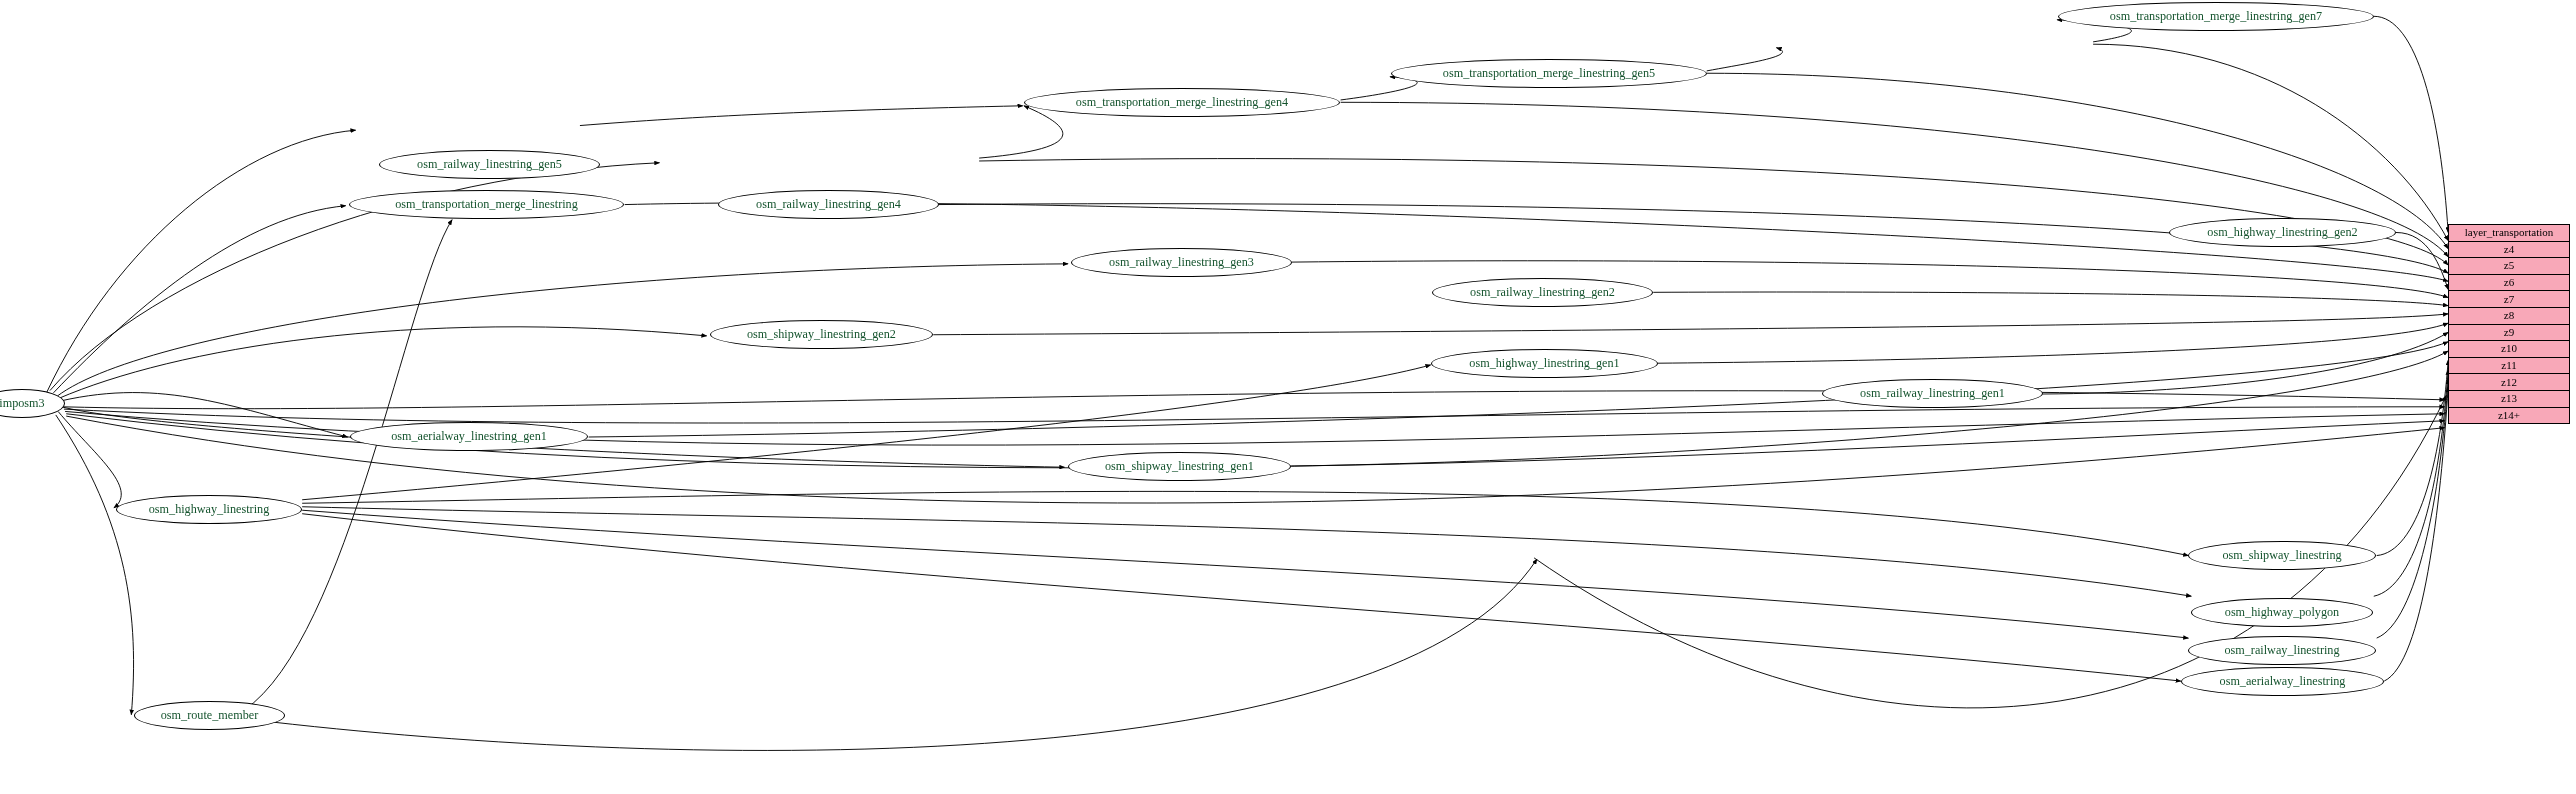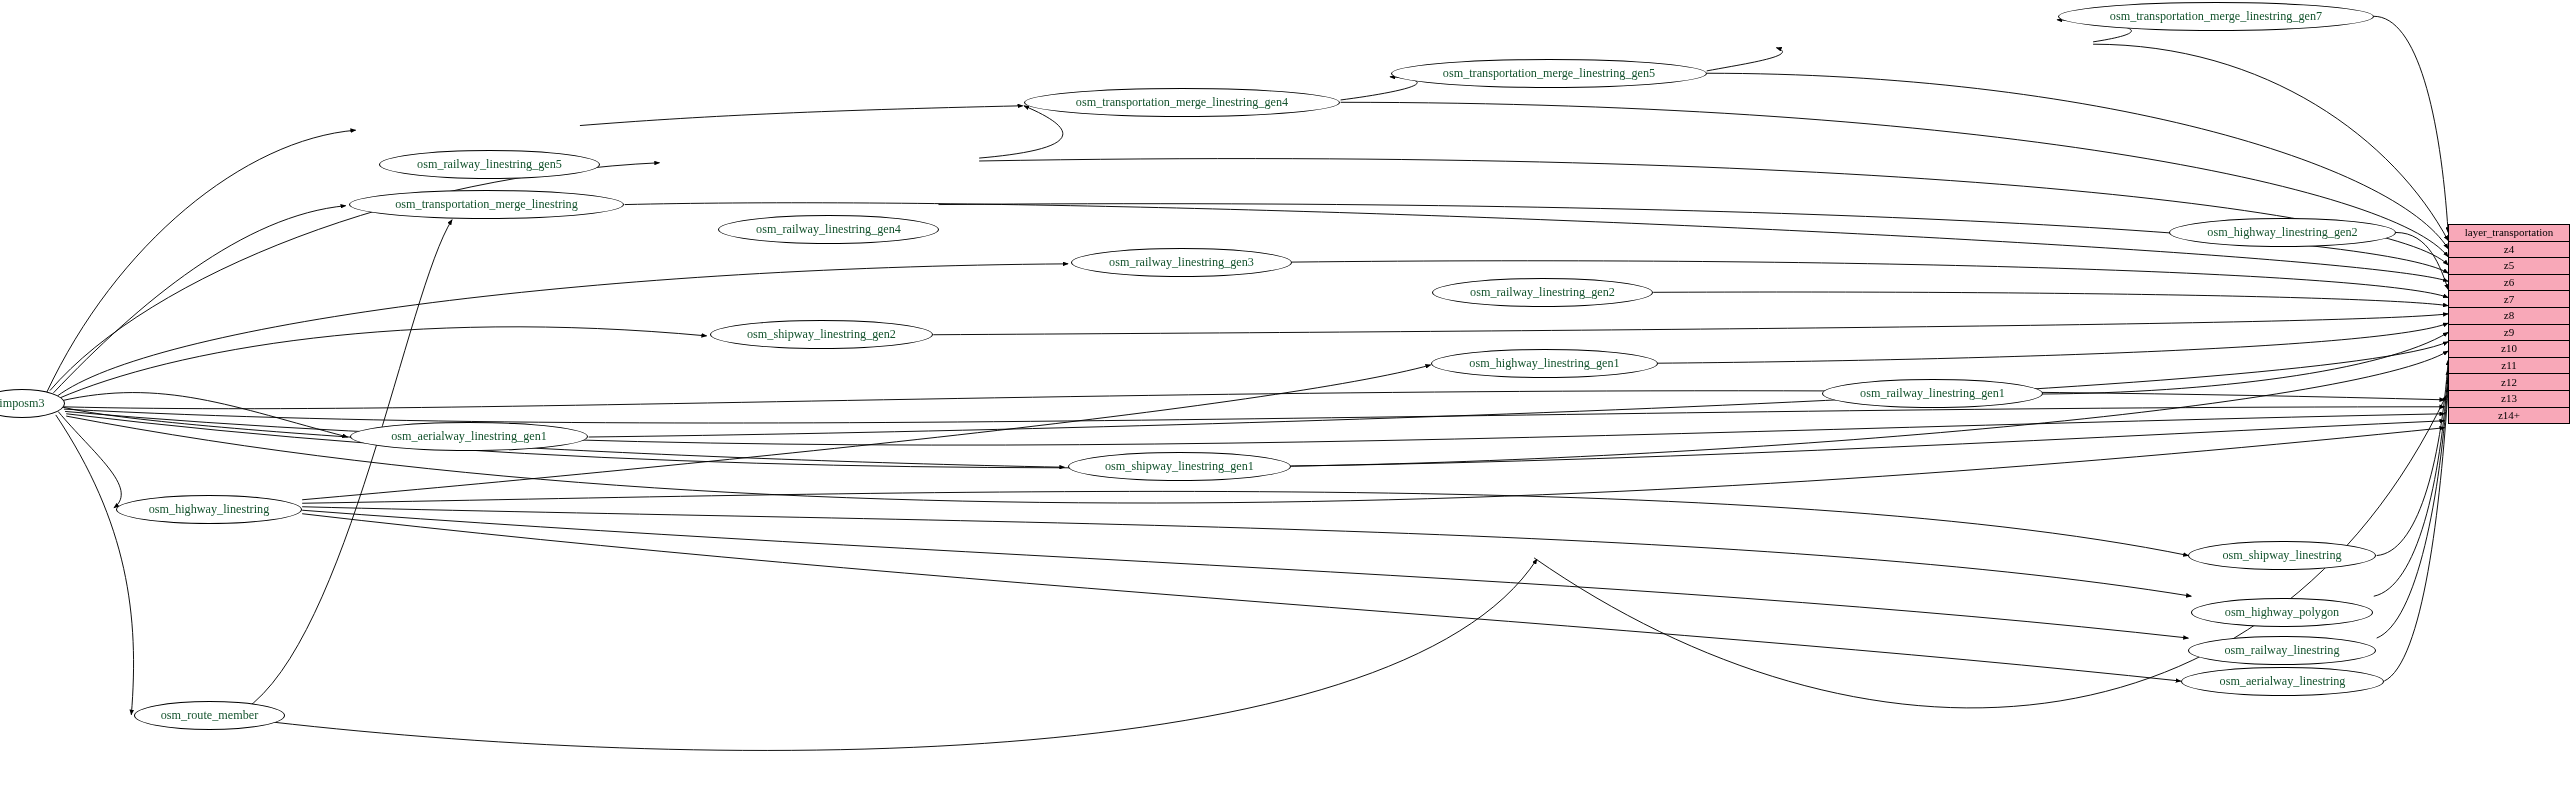--- a/index.html
+++ b/index.html
@@ -146,21 +146,21 @@
 
   <div class="node" style="left:1391px; top:59px; width:316px; height:29px;">
     <span>osm_transportation_merge_linestring_gen5</span>
   </div>
 
   <div class="node" style="left:1024px; top:88px; width:316px; height:29px;">
     <span>osm_transportation_merge_linestring_gen4</span>
   </div>
 
 
-  <div class="node" style="left:718px; top:190px; width:221px; height:29px;margin-top:25px;">
+  <div class="node" style="left:718px; top:190px; width:221px; height:29px;">
     <span>osm_railway_linestring_gen4</span>
   </div>
 
   <div class="node" style="left:349px; top:190px; width:275px; height:29px;text-align:right;">
     <span>osm_transportation_merge_linestring</span>
   </div>
 
   <div class="node" style="left:2169px; top:218px; width:227px; height:29px;">
     <span>osm_highway_linestring_gen2</span>
   </div>

